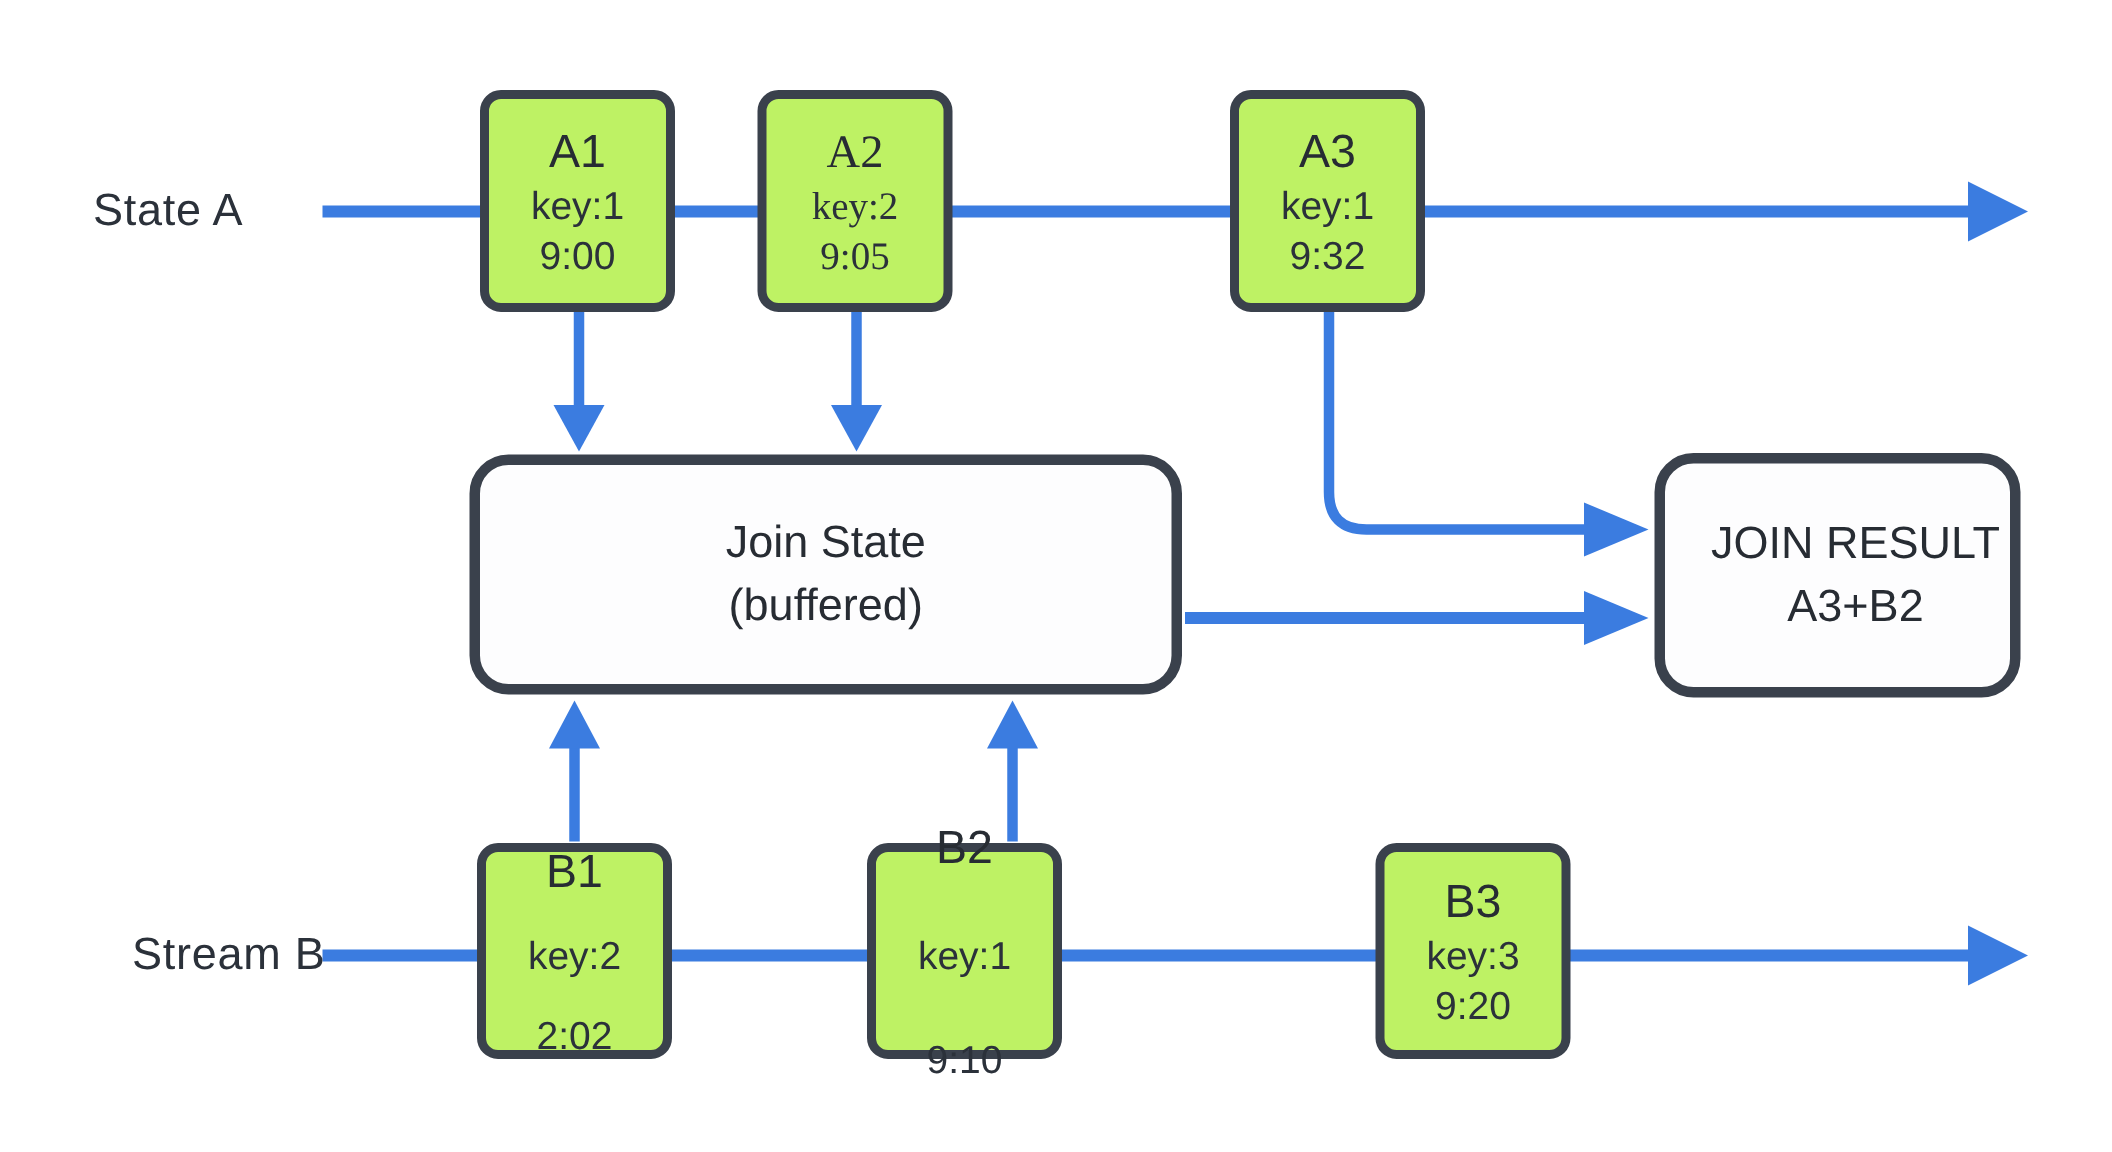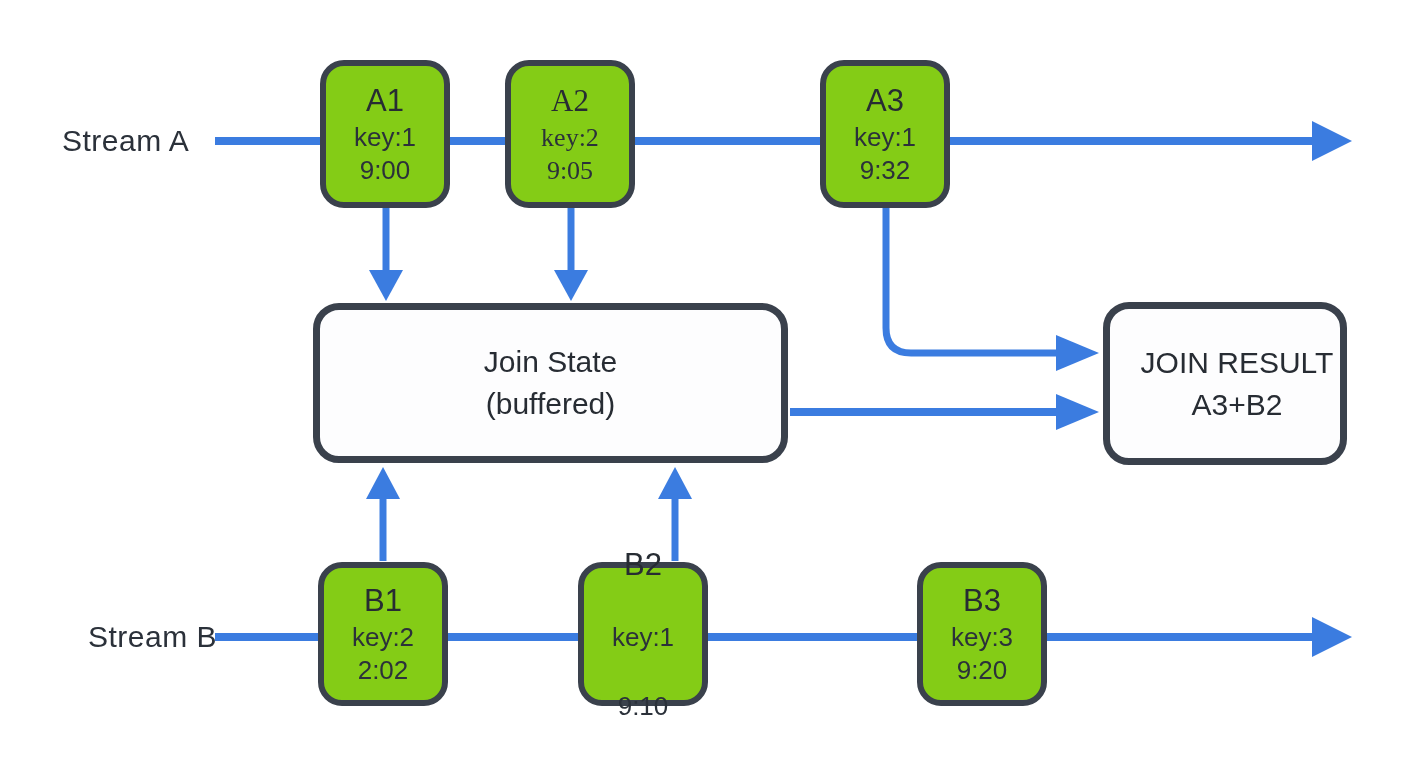--- a/index.html
+++ b/index.html
@@ -34,23 +34,23 @@
   .stream-label {
     position: absolute;
     font-size: 30px;
     letter-spacing: 0.5px;
     color: #2b313a;
     white-space: nowrap;
   }
   .event-box {
     position: absolute;
     box-sizing: border-box;
-    background: #84cc16;
+    background: #bef264;
     border: 6px solid #3a414c;
-    border-radius: 24px;
+    border-radius: 14px;
     display: flex;
     flex-direction: column;
     align-items: center;
     justify-content: center;
     text-align: center;
     line-height: 1.28;
   }
   .event-id {
     font-size: 31px;
     color: #272c33;
@@ -102,42 +102,42 @@
     <line x1="675" y1="561" x2="675" y2="497" stroke-width="7"></line>
     <polygon points="658,499 692,499 675,467"></polygon>
 
     <path d="M 886 208 L 886 328 Q 886 353 911 353 L 1056 353" stroke-width="7"></path>
     <polygon points="1056,335 1056,371 1099,353"></polygon>
 
     <line x1="790" y1="412" x2="1056" y2="412" stroke-width="8"></line>
     <polygon points="1056,394 1056,430 1099,412"></polygon>
   </svg>
 
-  <div class="stream-label" style="left:62px; top:124px;">Stream A</div>
+  <div class="stream-label" style="left:62px; top:124px;">State A</div>
   <div class="stream-label" style="left:62px; top:620px;margin-left:26px;">Stream B</div>
 
   <div class="event-box" style="left:320px; top:60px; width:130px; height:148px;">
     <div class="event-id">A1</div>
     <div class="event-key">key:1</div>
     <div class="event-time">9:00</div>
   </div>
 
   <div class="event-box" style="left:505px; top:60px; width:130px; height:148px;font-family:Liberation Serif, serif;">
     <div class="event-id">A2</div>
     <div class="event-key">key:2</div>
     <div class="event-time">9:05</div>
   </div>
 
   <div class="event-box" style="left:820px; top:60px; width:130px; height:148px;">
     <div class="event-id">A3</div>
     <div class="event-key">key:1</div>
     <div class="event-time">9:32</div>
   </div>
 
-  <div class="event-box" style="left:318px; top:562px; width:130px; height:144px;">
+  <div class="event-box" style="left:318px; top:562px; width:130px; height:144px;gap:20px;">
     <div class="event-id">B1</div>
     <div class="event-key">key:2</div>
     <div class="event-time">2:02</div>
   </div>
 
   <div class="event-box" style="left:578px; top:562px; width:130px; height:144px;gap:36px;">
     <div class="event-id">B2</div>
     <div class="event-key">key:1</div>
     <div class="event-time">9:10</div>
   </div>

